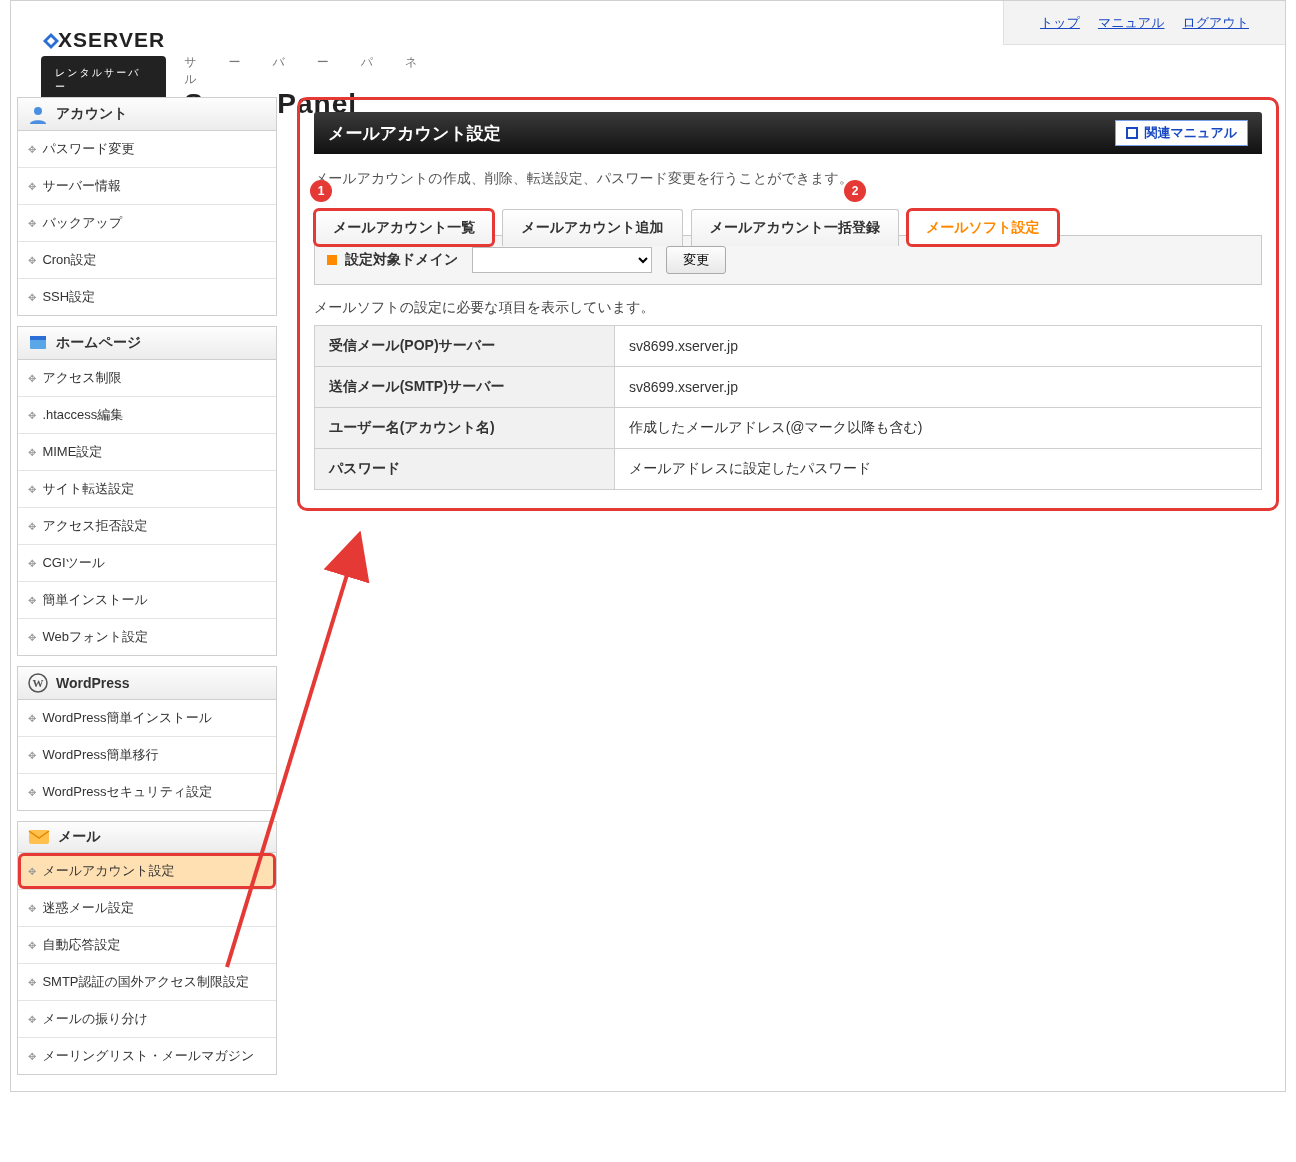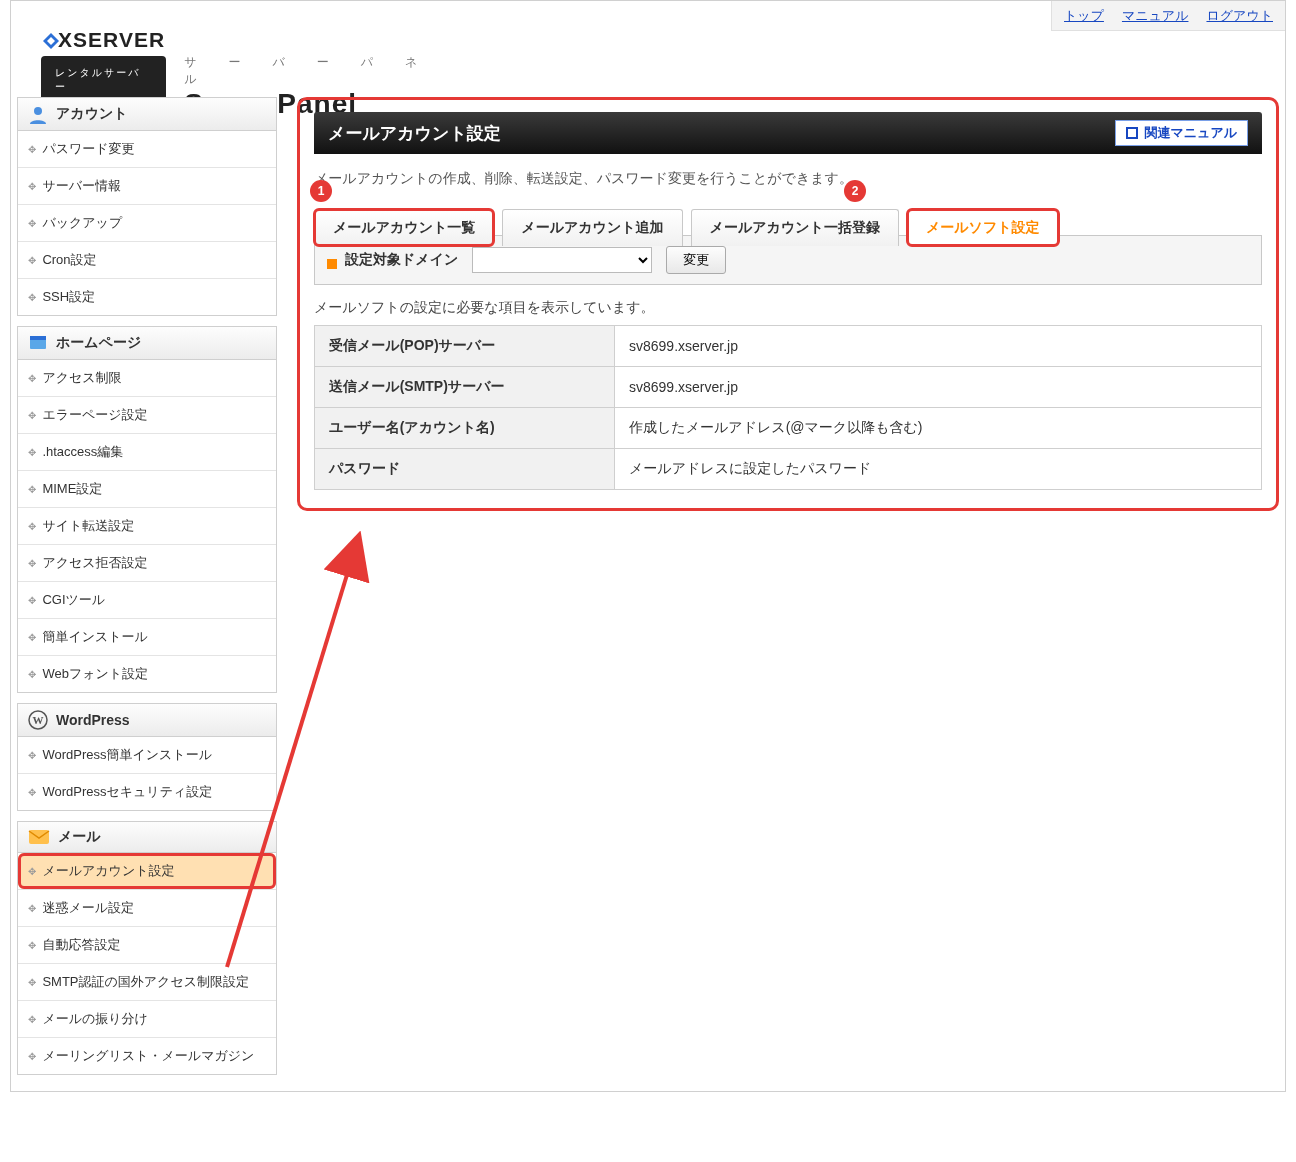--- a/index.html
+++ b/index.html
@@ -22,21 +22,21 @@
   .logo-xserver .diamond svg{display:block;}
   .logo-xserver .pill {
     margin-top: 4px; font-size: 10px; background:#222; color:#fff; border-radius: 4px;
     padding: 10px 14px; letter-spacing: 2px;
   }
   .logo-sp { display:flex; flex-direction: column; margin-top: 43px; }
   .logo-sp .kana { font-size:12px; letter-spacing:10px; color:#777; }
   .logo-sp .sp { font-size:28px; font-weight:bold; letter-spacing:1px; color:#222;}
   .toplinks {
     margin-left:auto; background:#f3f3f3; border-left:1px solid #e0e0e0; border-bottom:1px solid #e0e0e0;
-    height: 30px; display:flex; align-items:center; gap: 18px; padding: 0 12px; font-size:13px;
+    height: 44px; display:flex; align-items:center; gap: 18px; padding: 0 36px; font-size:13px;
   }
   .toplinks a { color:#1747c1; text-decoration: underline; cursor:pointer;}
   .layout { display:flex; padding: 6px; gap: 20px; align-items:flex-start; }
   .sidebar { width: 260px; }
   .section { border:1px solid #cfcfcf; background:#fff; margin-bottom:10px; }
   .section-h {
     background: linear-gradient(#fdfdfd,#ececec);
     border-bottom:1px solid #cfcfcf;
     display:flex; align-items:center; gap:8px; padding:6px 10px;
     font-weight:bold; font-size:14px; color:#333;
@@ -85,21 +85,21 @@
   .tab-hl-2{ outline:3px solid #e53935; outline-offset:-2px; border-radius:5px;}
   .badge{
     position:absolute; width:22px; height:22px; border-radius:50%;
     background:#e53935; color:#fff; font-weight:bold; font-size:12px;
     display:flex; align-items:center; justify-content:center; z-index:5;
   }
   .domain-row{
     border:1px solid #c8c8c8; border-top:none; background:#f5f5f5;
     padding:10px 12px; display:flex; align-items:center; gap:14px; font-size:14px; font-weight:bold;
   }
-  .domain-row .lab{ display:flex; align-items:flex-end; gap:8px; }
+  .domain-row .lab{ display:flex; align-items:center; gap:8px; }
   .domain-row .lab .sq2{width:10px;height:10px;background:#ff8a00;display:inline-block;}
   .domain-row select{
     width:180px; height:26px; border:1px solid #bbb; background:#fff; font-size:13px;
   }
   .domain-row button{
     padding:4px 16px; background:linear-gradient(#fdfdfd,#e8e8e8);
     border:1px solid #aaa; border-radius:3px; font-size:13px; cursor:pointer;
   }
   .desc2{ margin:14px 0 8px; font-size:14px; color:#444;}
   table.settings{ width:100%; border-collapse:collapse; }
@@ -177,23 +177,20 @@
               <rect x="2" y="3" width="16" height="13" rx="1" fill="#5aa7e8"></rect>
               <rect x="2" y="3" width="16" height="4" fill="#2b6fd6"></rect>
             </svg>
           <span>ホームページ</span>
         </div>
         <ul>
           <li>
               <span>アクセス制限</span>
             </li>
           <li>
-              <span>エラーページ設定</span>
-            </li>
-          <li>
               <span>.htaccess編集</span>
             </li>
           <li>
               <span>MIME設定</span>
             </li>
           <li>
               <span>サイト転送設定</span>
             </li>
           <li>
               <span>アクセス拒否設定</span>
@@ -214,20 +211,23 @@
         <div class="section-h">
           <svg width="20" height="20">
               <circle cx="10" cy="10" r="9" fill="none" stroke="#555" stroke-width="1.5"></circle>
               <text x="10" y="14" text-anchor="middle" font-size="11" font-family="serif" fill="#555">W</text>
             </svg>
           <span>WordPress</span>
         </div>
         <ul>
           <li>
               <span>WordPress簡単インストール</span>
+            </li>
+          <li>
+              <span>WordPress簡単移行</span>
             </li>
           <li>
               <span>WordPressセキュリティ設定</span>
             </li>
         </ul>
       </div>
 
       <div class="section">
         <div class="section-h">
           <svg width="22" height="16">

